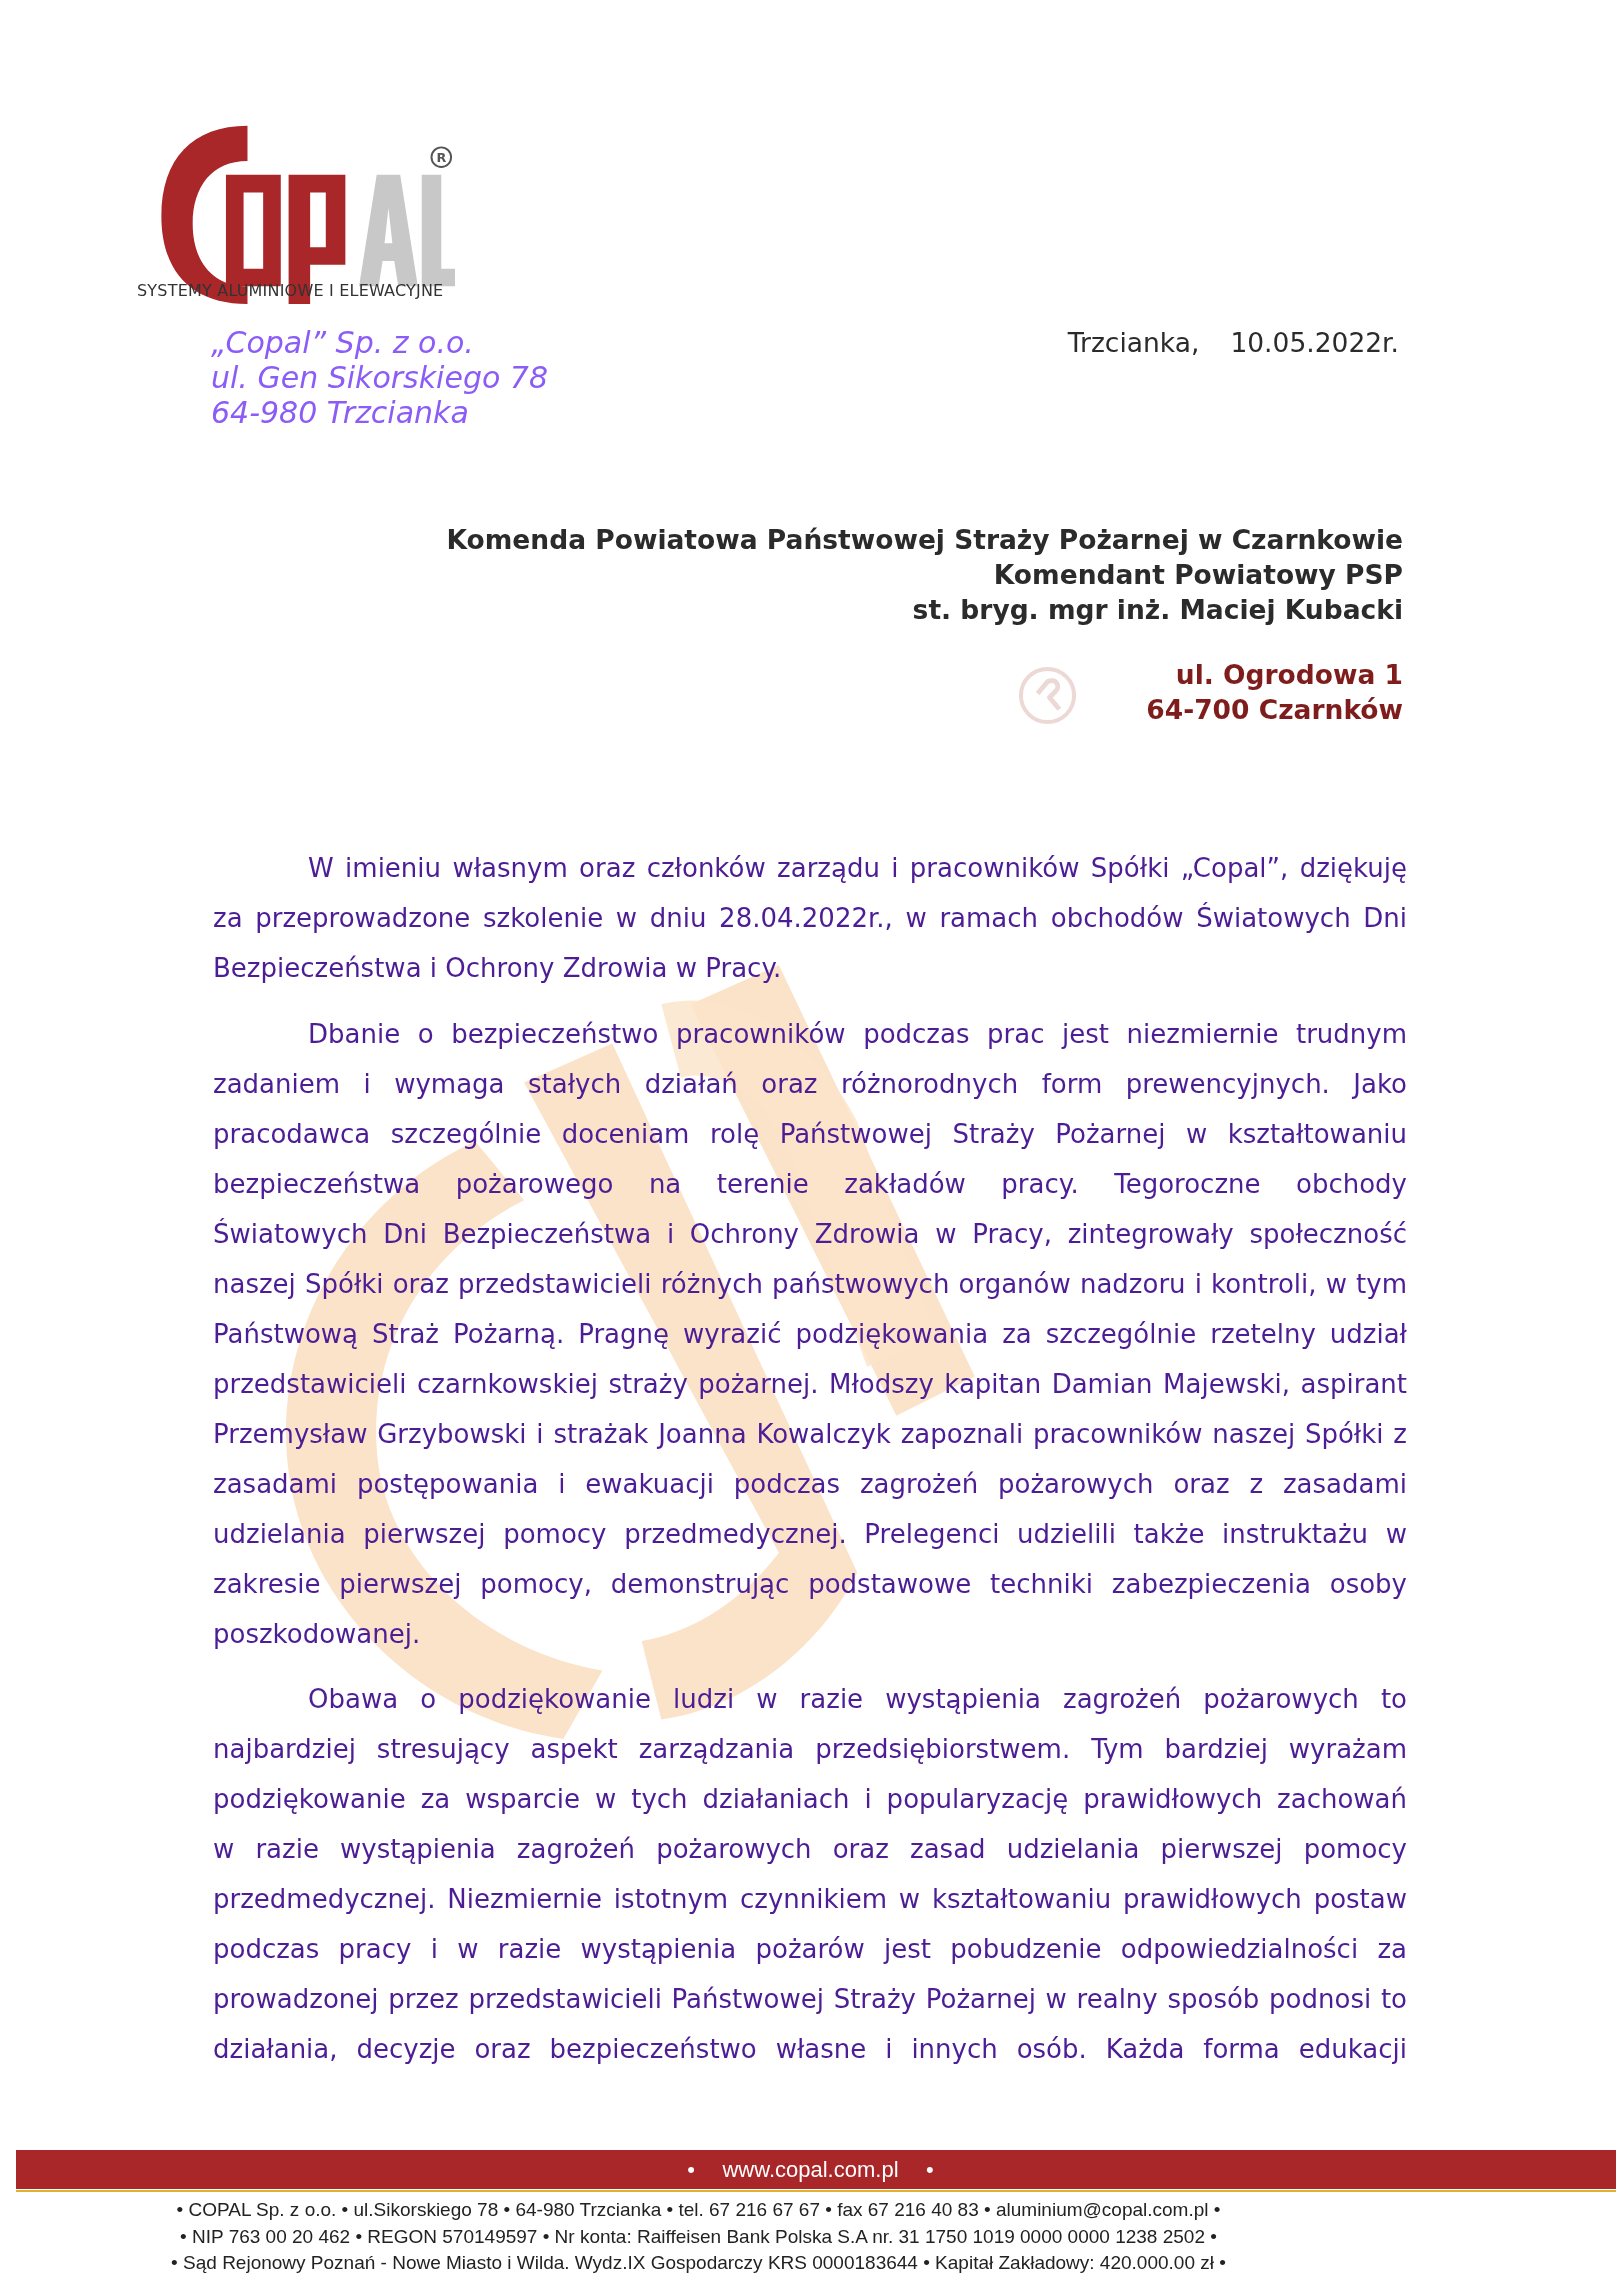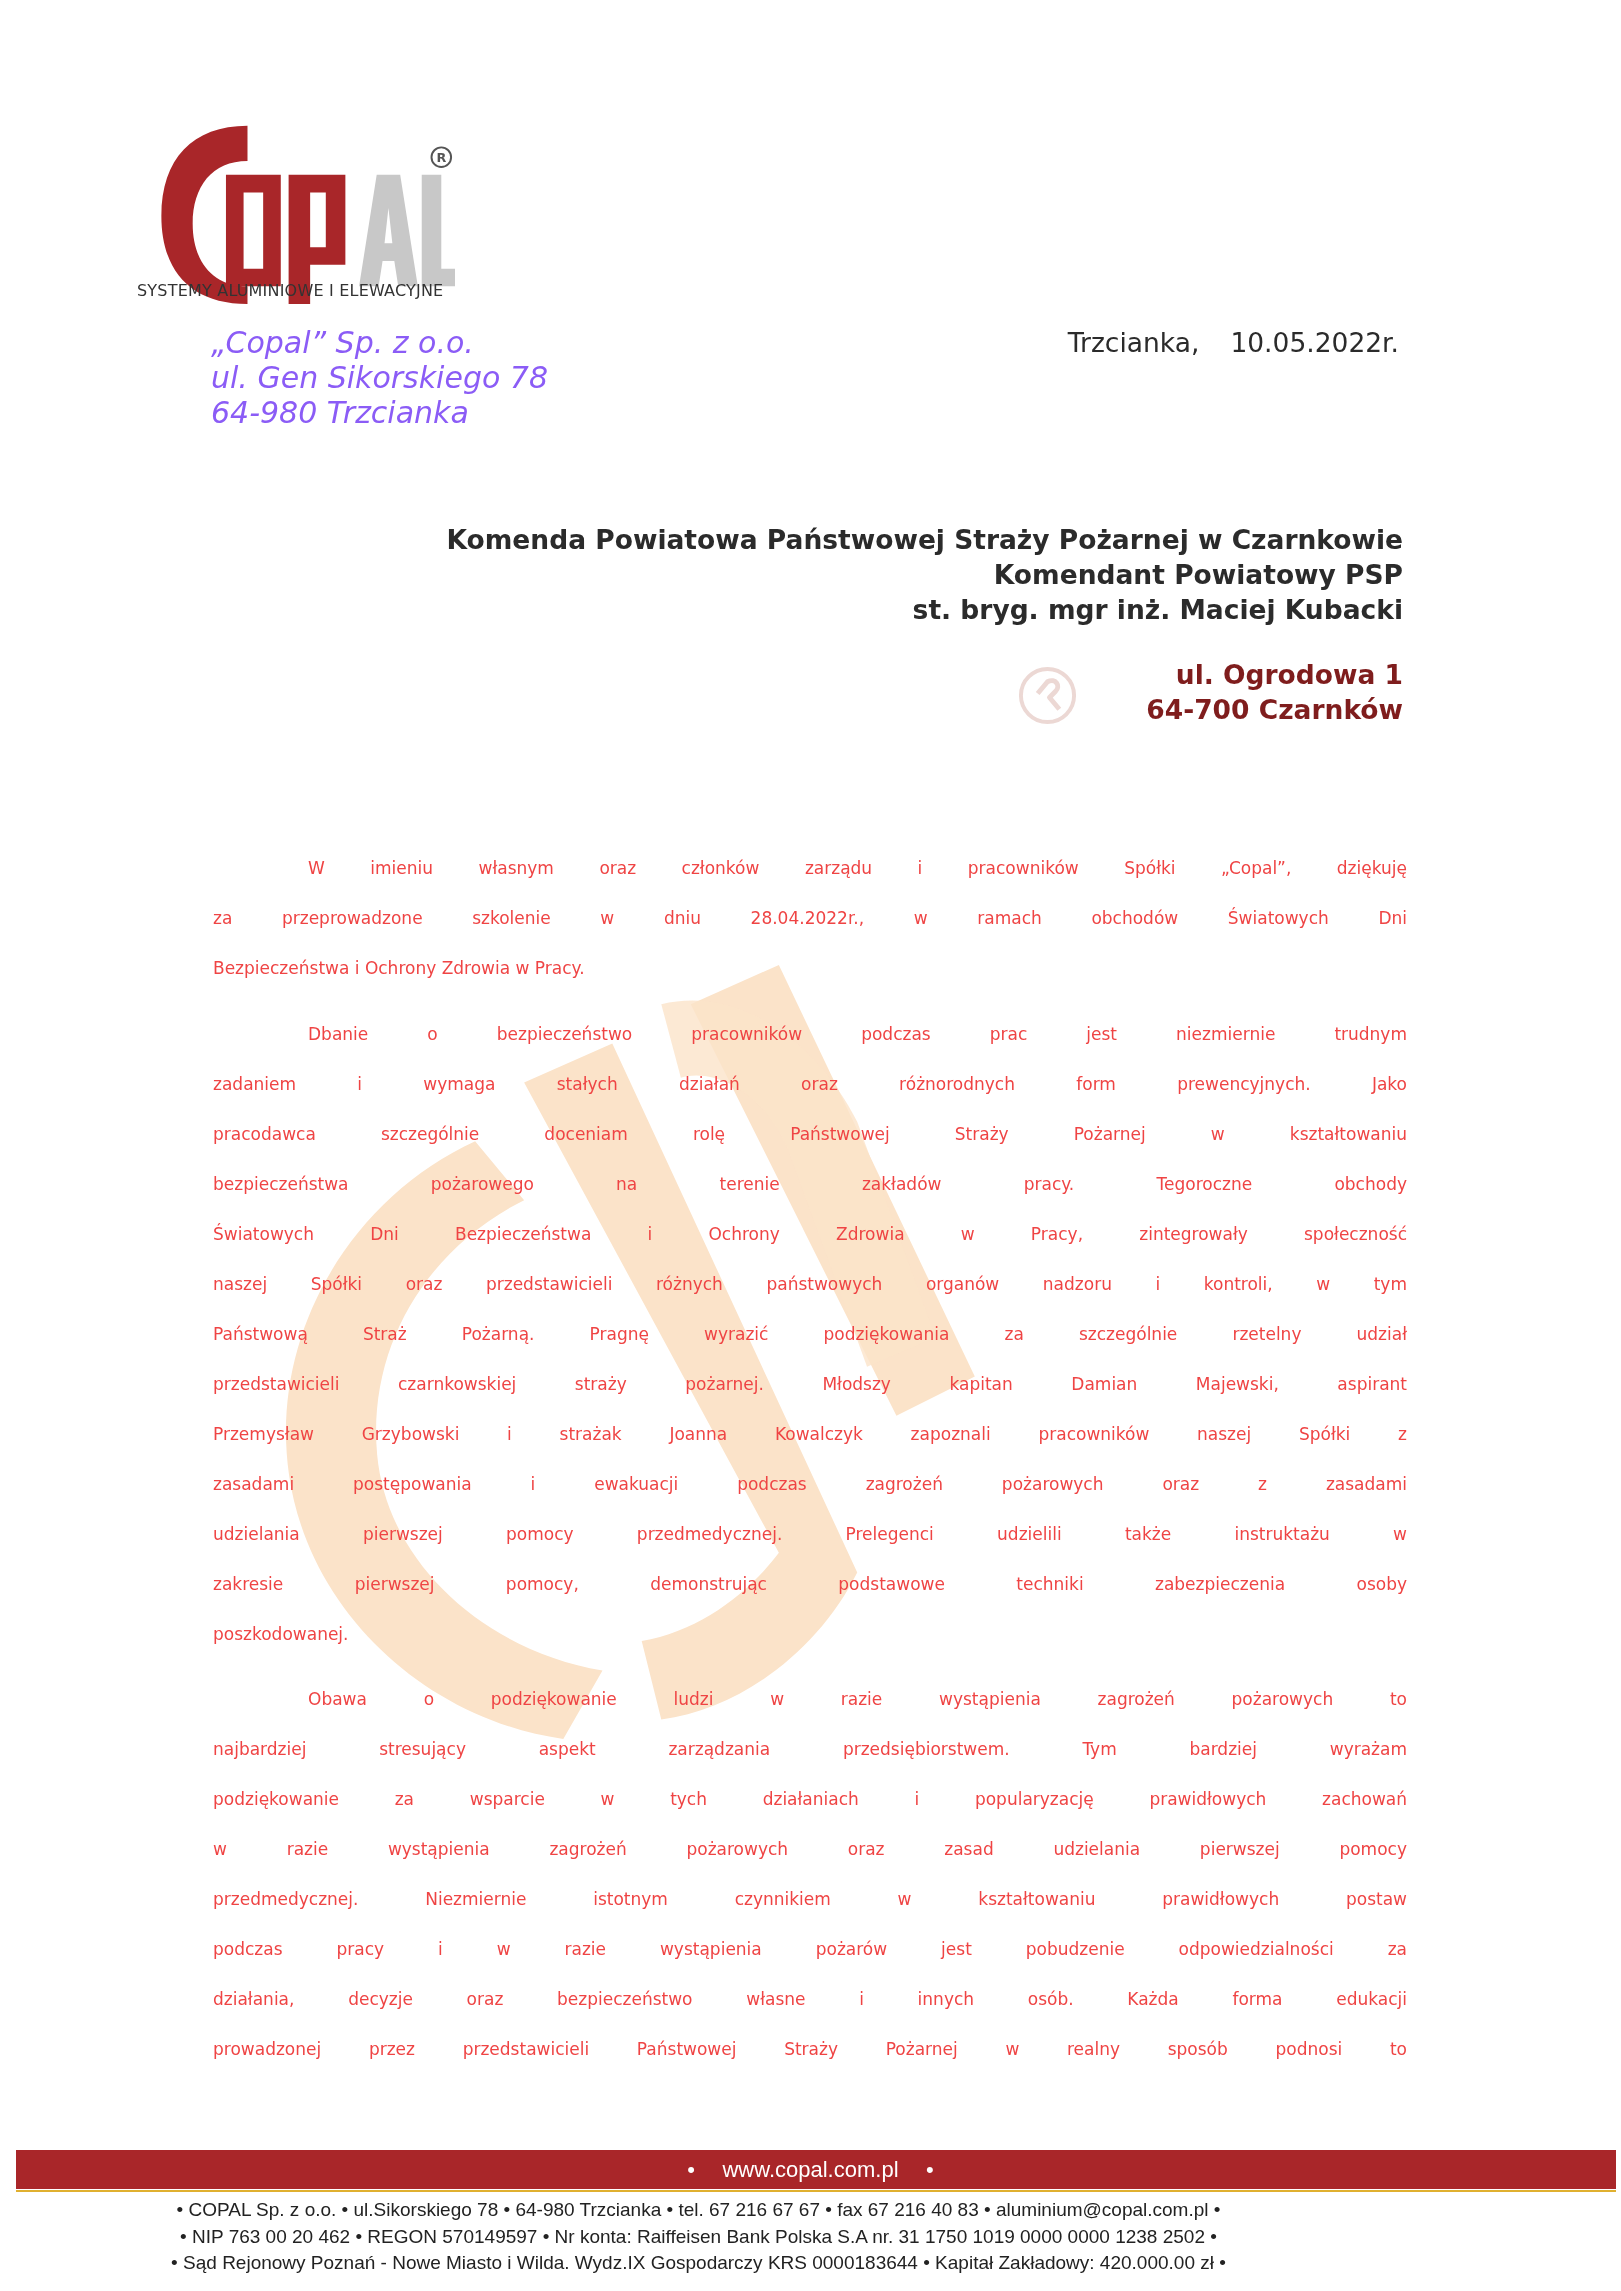--- a/index.html
+++ b/index.html
@@ -25,21 +25,21 @@
   #recipient-addr { right:218px; top:657px; text-align:right; font-weight:bold; font-size:26.5px; line-height:35px; color:#7f1d1d; }
   #recipient-addr div { white-space:nowrap; }
 
   
   #stamp { left:1016px; top:664px; width:63px; height:63px; }
 
   
   #watermark { left:230px; top:965px; width:745px; height:774px; }
 
   
-  #body { left:213px; top:843px; width:1194px; font-size:17px; line-height:50px; color:#ef4444; }
+  #body { left:213px; top:843px; width:1194px; font-size:26px; line-height:50px; color:#4c1d95; }
   .line { display:block; text-align:justify; text-align-last:justify; white-space:nowrap; }
   .line.last { text-align-last:left; }
   .indent { padding-left:95px; }
 
   
   #footer-band { left:15.7px; top:2150px; width:1600px; height:39px; background:#a92629; }
   #footer-band-line { left:15.7px; top:2190px; width:1600px; height:2px; background:#e0b030; }
   #footer-url { left:0; top:2150px; width:1621px; height:39px; text-align:center; color:#ffffff; font-family:"Liberation Sans", sans-serif; font-size:22px; line-height:39px; }
   #footer-url .dot { display:inline-block; margin:0 27.4px; }
   #footer-info { left:0; top:2197px; width:1397px; text-align:center; font-family:"Liberation Sans", sans-serif; font-size:19px; line-height:26.5px; color:#222; }
@@ -124,22 +124,22 @@
       <span class="line">zakresie pierwszej pomocy, demonstrując podstawowe techniki zabezpieczenia osoby</span>
       <span class="line last">poszkodowanej.</span>
     </div>
   <div id="para-2" style="margin-top: 15.7px;">
       <span class="line indent">Obawa o podziękowanie ludzi w razie wystąpienia zagrożeń pożarowych to</span>
       <span class="line">najbardziej stresujący aspekt zarządzania przedsiębiorstwem. Tym bardziej wyrażam</span>
       <span class="line">podziękowanie za wsparcie w tych działaniach i popularyzację prawidłowych zachowań</span>
       <span class="line">w razie wystąpienia zagrożeń pożarowych oraz zasad udzielania pierwszej pomocy</span>
       <span class="line">przedmedycznej. Niezmiernie istotnym czynnikiem w kształtowaniu prawidłowych postaw</span>
       <span class="line">podczas pracy i w razie wystąpienia pożarów jest pobudzenie odpowiedzialności za</span>
+      <span class="line">prowadzonej przez przedstawicieli Państwowej Straży Pożarnej w realny sposób podnosi to</span>
       <span class="line">działania, decyzje oraz bezpieczeństwo własne i innych osób. Każda forma edukacji</span>
-      <span class="line">prowadzonej przez przedstawicieli Państwowej Straży Pożarnej w realny sposób podnosi to</span>
     </div>
 </div>
 
 <div id="footer-band" class="abs"></div>
 <div id="footer-band-line" class="abs"></div>
 <div id="footer-url" class="abs">
   <span class="dot">•</span><span>www.copal.com.pl</span><span class="dot">•</span>
 </div>
 <div id="footer-info" class="abs">
   <div>• COPAL Sp. z o.o. • ul.Sikorskiego 78 • 64-980 Trzcianka • tel. 67 216 67 67 • fax 67 216 40 83 • aluminium@copal.com.pl •</div>

